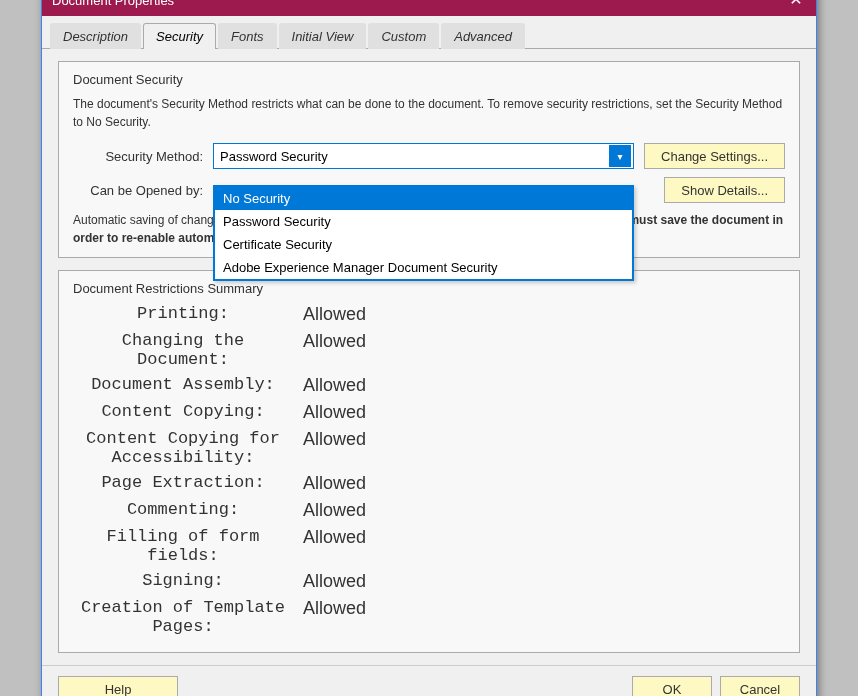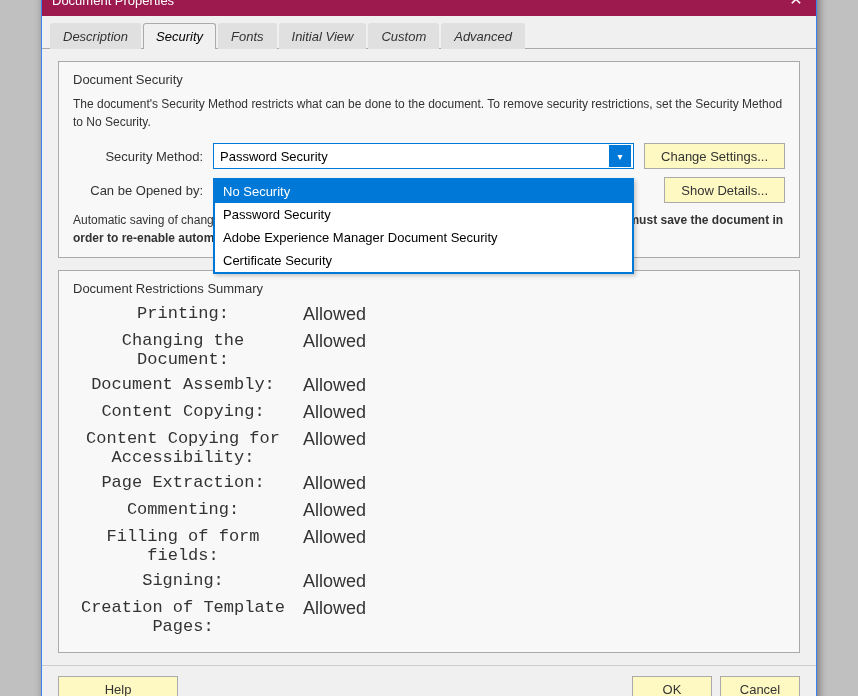--- a/index.html
+++ b/index.html
@@ -153,21 +153,21 @@
     .note-text {
       font-size: 12px;
       color: #333;
       line-height: 1.5;
       margin-top: 6px;
     }
 
     
     .dropdown-popup {
       position: absolute;
-      top: 35px;
+      top: 42px;
       left: 0;
       width: 100%;
       background: white;
       border: 2px solid #0078d7;
       z-index: 100;
       box-shadow: 2px 2px 4px rgba(0,0,0,0.2);
     }
 
     .dropdown-item {
       padding: 4px 8px;
@@ -258,22 +258,22 @@
         <span class="form-label">Security Method:</span>
         <div class="dropdown-container" style="position:relative;">
           <div style="display:flex;align-items:center;border:1px solid #0078d7;background:white;height:26px;padding:0 2px 0 6px;cursor:pointer;">
             <span style="flex:1;font-size:13px;">Password Security</span>
             <div style="width:22px;height:22px;background:#0078d7;display:flex;align-items:center;justify-content:center;color:white;font-size:10px;flex-shrink:0;">▾</div>
           </div>
 
           <div class="dropdown-popup">
             <div class="dropdown-item selected">No Security</div>
             <div class="dropdown-item">Password Security</div>
+            <div class="dropdown-item">Certificate Security</div>
             <div class="dropdown-item">Adobe Experience Manager Document Security</div>
-            <div class="dropdown-item">Certificate Security</div>
           </div>
         </div>
         <button class="btn side-btn">Change Settings...</button>
       </div>
 
       <div class="form-row">
         <span class="form-label">Can be Opened by:</span>
         <div style="flex:1;font-size:13px;padding:4px 6px;color:#555;">Acrobat 3.0 and later</div>
         <button class="btn side-btn">Show Details...</button>
       </div>

